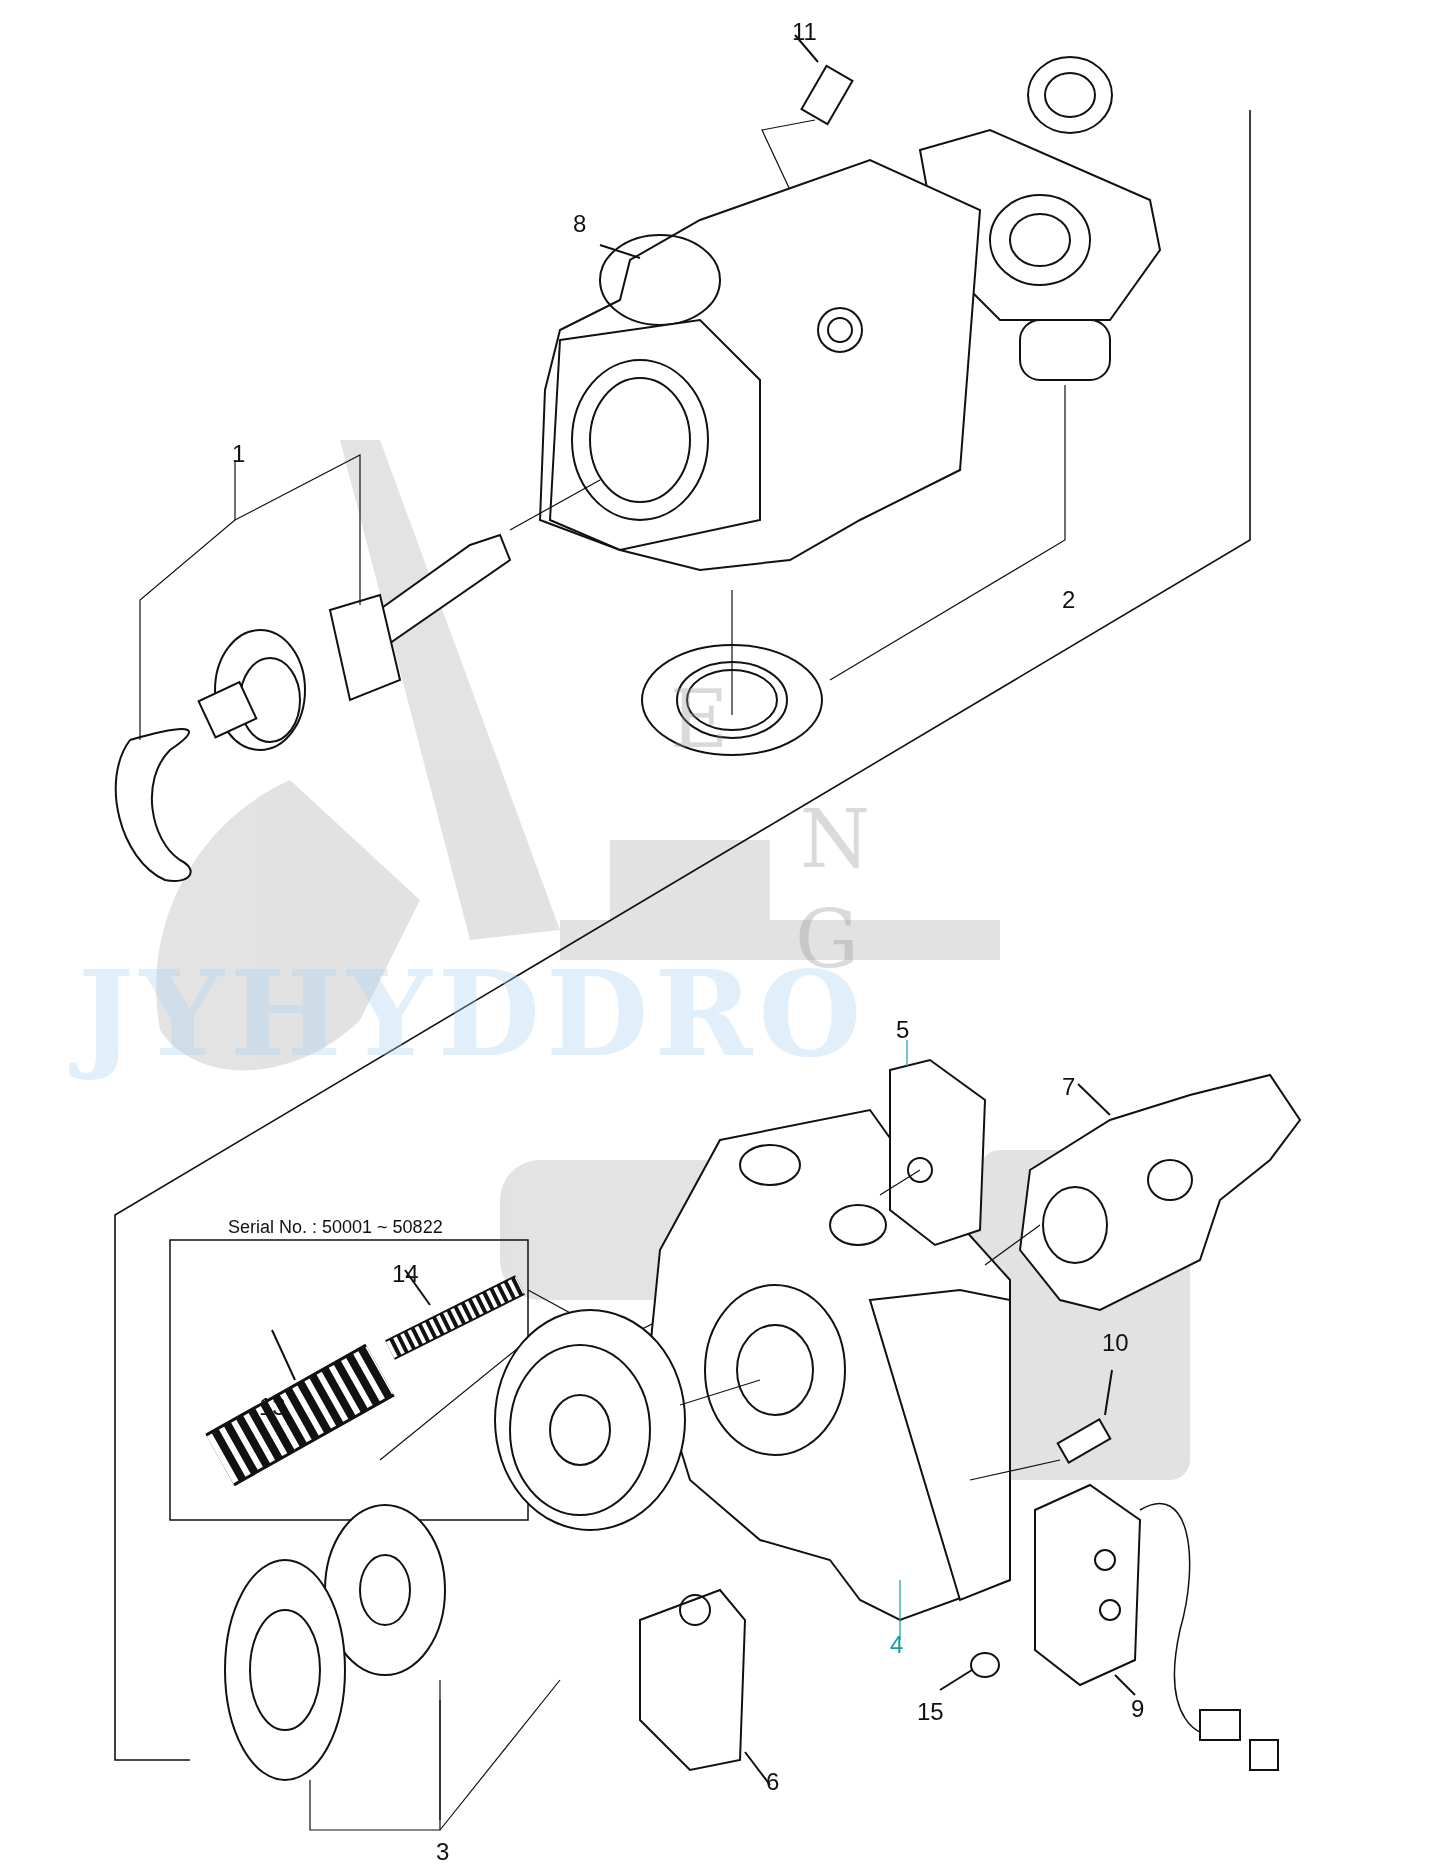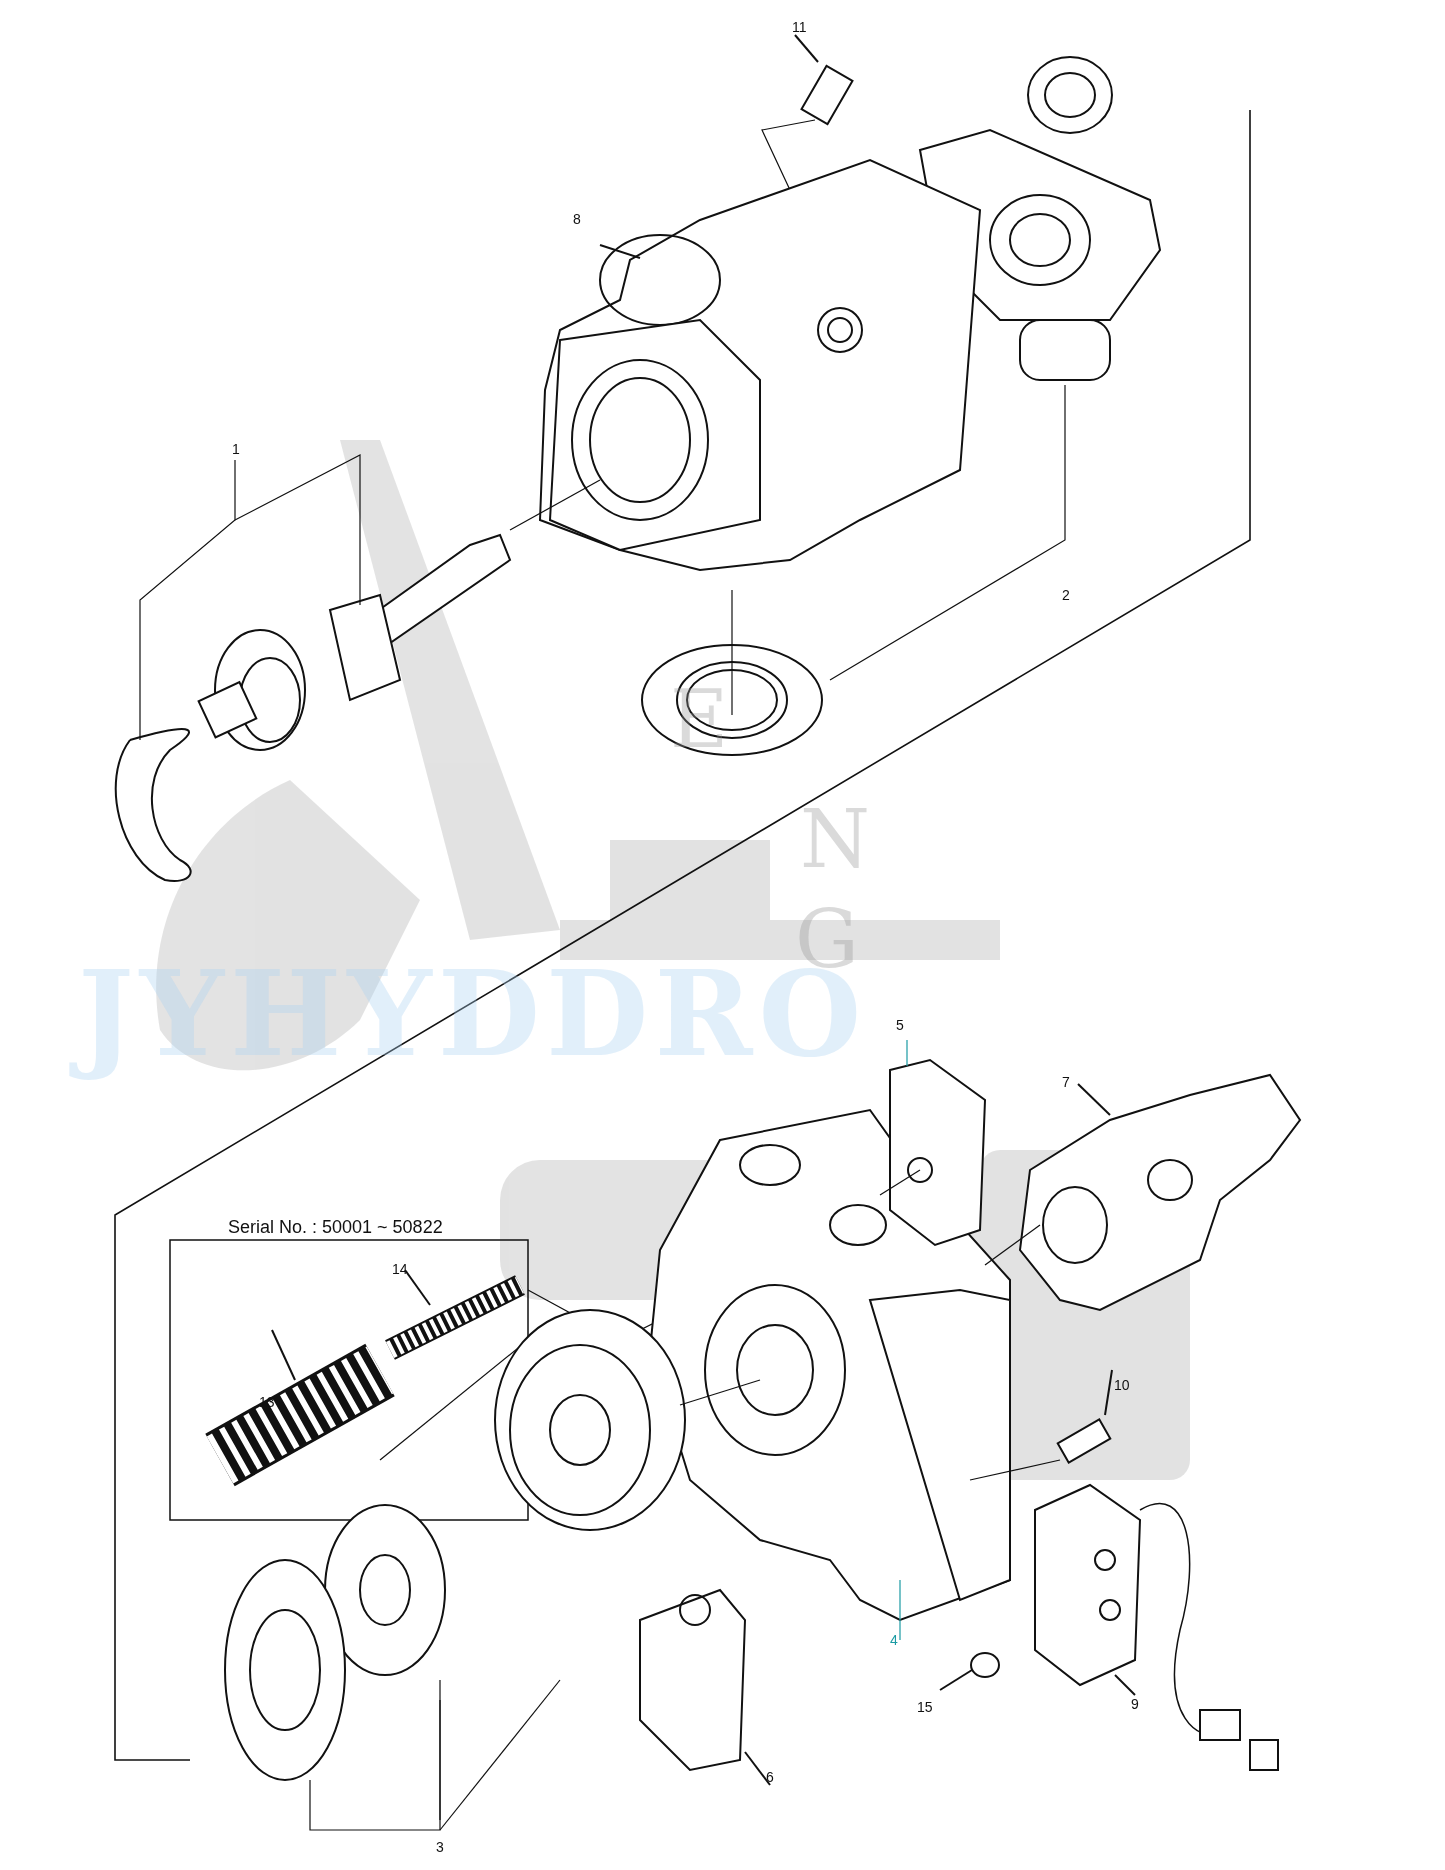--- a/index.html
+++ b/index.html
@@ -1,18 +1,18 @@
 <!DOCTYPE html>
 <html><head>
 <meta charset="utf-8">
 <style>
   html,body{margin:0;padding:0;background:#ffffff;}
   #stage{position:relative;width:1445px;height:1870px;overflow:hidden;background:#fff;font-family:"Liberation Sans",sans-serif;}
   svg{position:absolute;left:0;top:0;}
-  .lbl{position:absolute;font-family:"Liberation Sans",sans-serif;font-size:14px;color:#111;line-height:1;white-space:nowrap;}
+  .lbl{position:absolute;font-family:"Liberation Sans",sans-serif;font-size:24px;color:#111;line-height:1;white-space:nowrap;}
   .wm-phone{position:absolute;left:32px;top:40px;font-family:"Liberation Sans",sans-serif;font-weight:bold;font-size:150px;letter-spacing:2px;color:rgba(245,90,95,0.55);white-space:nowrap;line-height:1;}
   .wm-jyhydro{position:absolute;left:78px;top:955px;font-family:"DejaVu Serif",serif;font-weight:bold;font-size:118px;color:rgba(170,210,240,0.35);white-space:nowrap;letter-spacing:6px;line-height:1;}
   .wm-zeng{position:absolute;left:1070px;top:940px;font-family:"Liberation Sans",sans-serif;font-weight:bold;font-size:150px;color:rgba(200,190,250,0.45);white-space:nowrap;line-height:1;}
   .wm-jyhyd{position:absolute;left:475px;top:1568px;font-family:"Liberation Sans",sans-serif;font-size:170px;color:rgba(60,200,200,0.42);white-space:nowrap;letter-spacing:4px;line-height:1;}
   .wm-eng{position:absolute;font-family:"DejaVu Serif",serif;font-size:80px;color:rgba(150,150,150,0.35);line-height:1;}
   .serial{position:absolute;left:228px;top:1217px;font-size:18px;color:#111;white-space:nowrap;}
   .blue{color:#1a9aa3;}
 </style>
 </head>
 <body>
@@ -171,21 +171,21 @@
 
   <div class="lbl" style="left:232px;top:442px;">1</div>
   <div class="lbl" style="left:1062px;top:588px;">2</div>
   <div class="lbl" style="left:436px;top:1840px;">3</div>
   <div class="lbl blue" style="left:890px;top:1633px;">4</div>
   <div class="lbl" style="left:896px;top:1018px;">5</div>
   <div class="lbl" style="left:766px;top:1770px;">6</div>
   <div class="lbl" style="left:1062px;top:1075px;">7</div>
   <div class="lbl" style="left:573px;top:212px;">8</div>
   <div class="lbl" style="left:1131px;top:1697px;">9</div>
-  <div class="lbl" style="left:1102px;top:1378px;margin-left:12px;">10</div>
+  <div class="lbl" style="left:1102px;top:1331px;">10</div>
   <div class="lbl" style="left:792px;top:20px;">11</div>
   <div class="lbl" style="left:259px;top:1395px;">13</div>
   <div class="lbl" style="left:392px;top:1262px;">14</div>
   <div class="lbl" style="left:917px;top:1700px;">15</div>
 
   <div class="serial">Serial No. : 50001 ~ 50822</div>
 
   <div class="wm-jyhydro">JYHYDDRO</div>
 </div>
 

